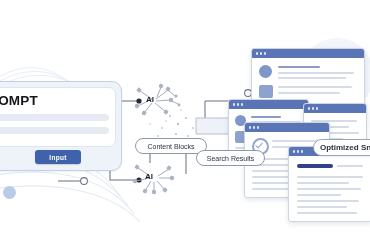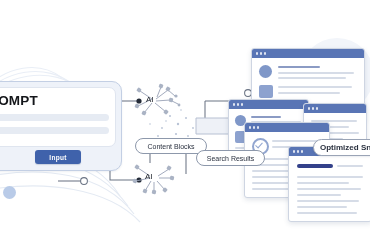--- a/index.html
+++ b/index.html
@@ -55,21 +55,21 @@
     border:1px solid #9aa4b6;border-radius:9px;justify-content:flex-start;
     padding-left:6px;box-sizing:border-box;overflow:hidden;
     box-shadow:0 1px 2px rgba(40,60,100,.10);
   }
 
   
   .ai-node{position:absolute;z-index:8;}
   #ai-node-top{left:128px;top:82px;width:56px;height:40px;}
   #ai-node-bottom{left:128px;top:163px;width:56px;height:34px;}
   .ai-label{
-    position:absolute;font-size:8px;font-weight:400;color:#1b2028;
+    position:absolute;font-size:8px;font-weight:700;color:#1b2028;
   }
   #ai-node-top .ai-label{left:18px;top:13px;}
   #ai-node-bottom .ai-label{left:17px;top:9px;}
 
   
   .card{
     position:absolute;background:#ffffff;
     border:1px solid #ced5e2;border-radius:3px;
     box-shadow:0 2px 5px rgba(40,60,100,.13);
     overflow:hidden;

